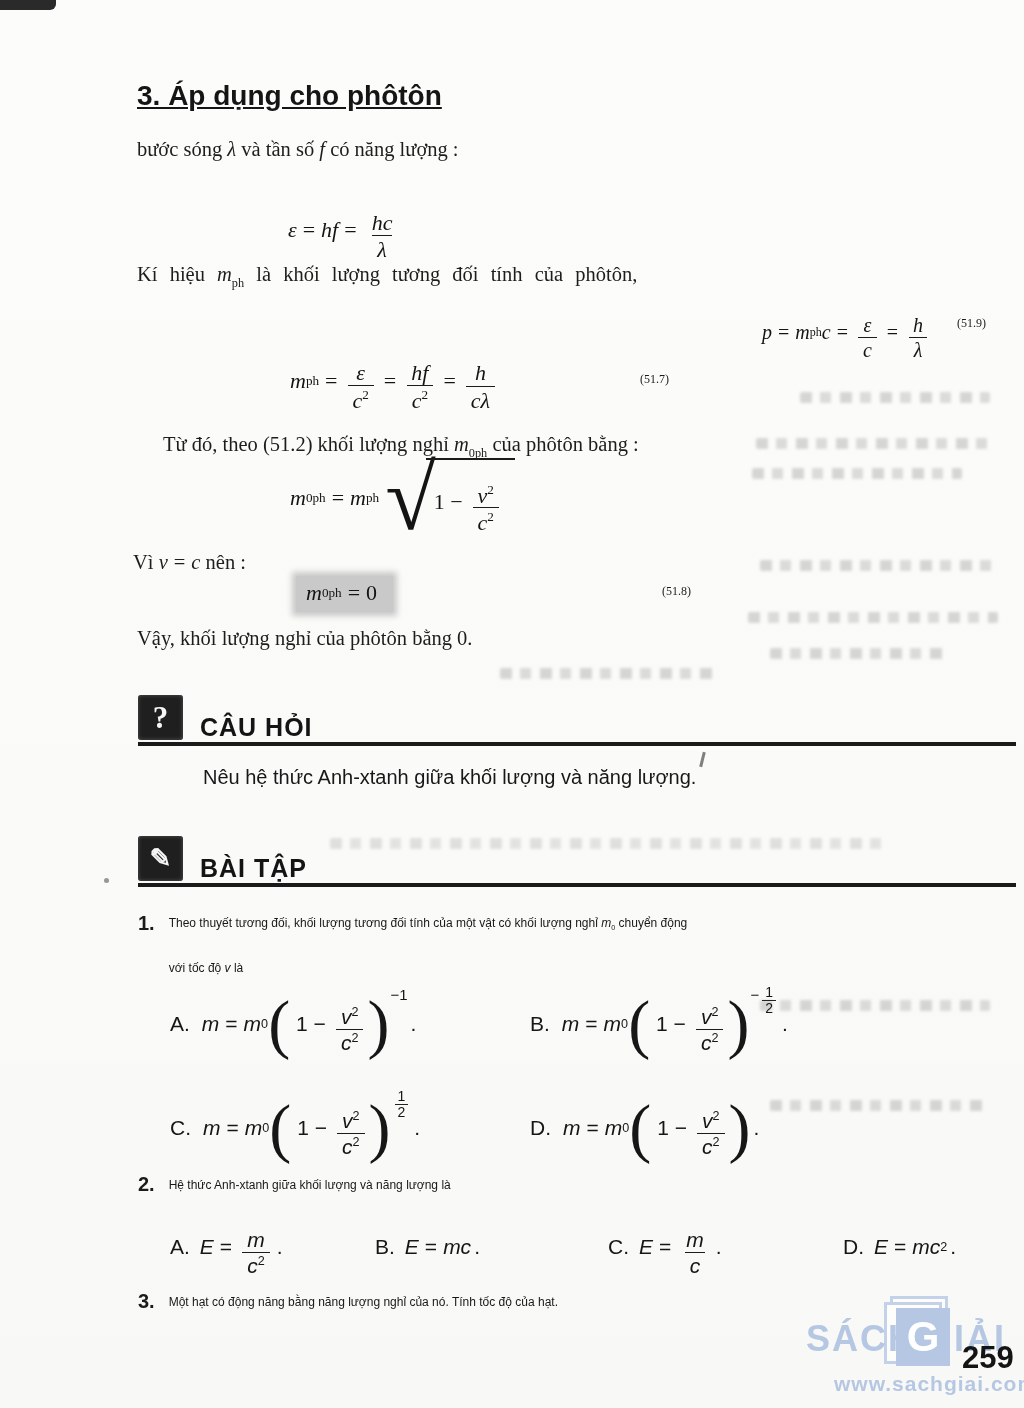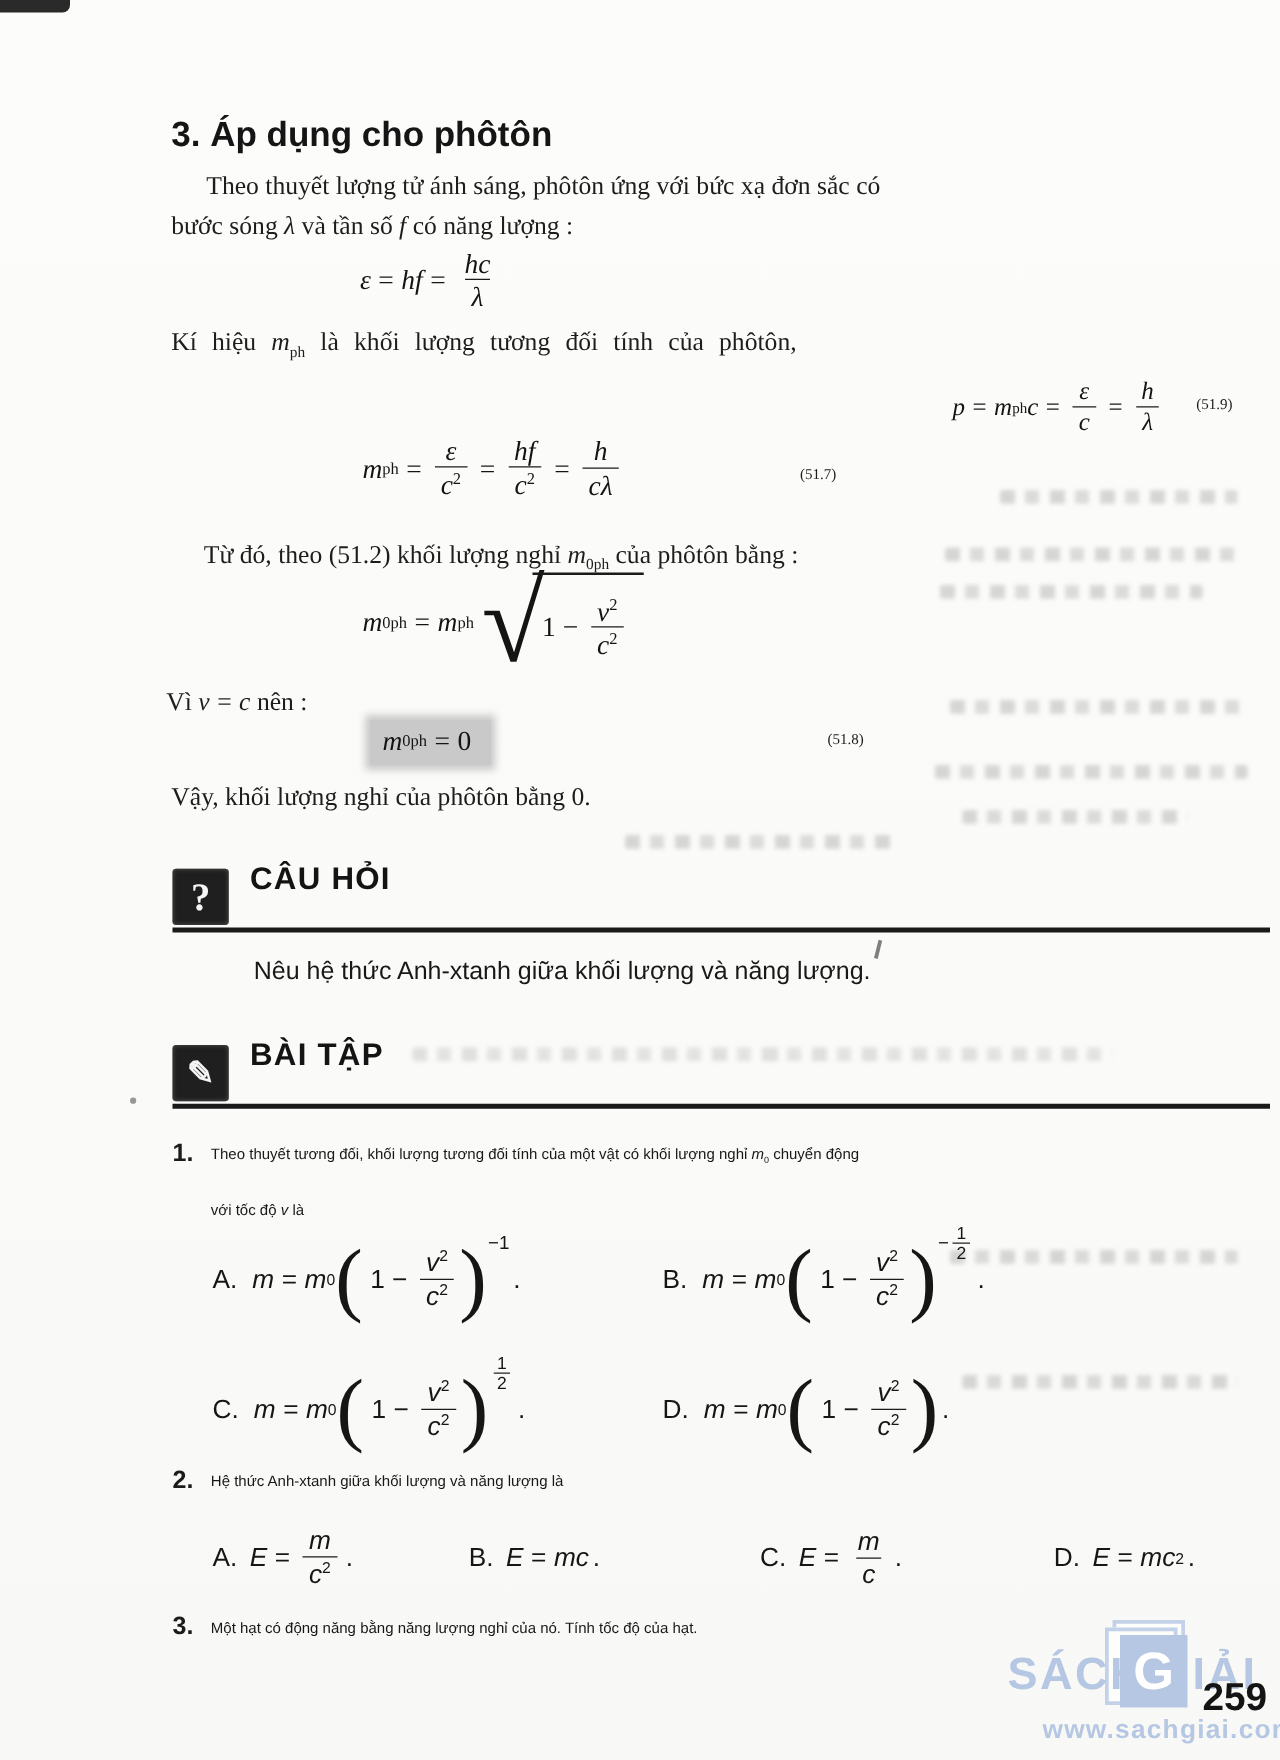--- a/index.html
+++ b/index.html
@@ -11,34 +11,34 @@
   .it{font-style:italic;}
   .op{font-style:normal;margin:0 6px;}
   .sub{font-size:0.60em;font-style:normal;vertical-align:-0.45em;letter-spacing:0;}
   .sup{font-size:0.60em;font-style:normal;vertical-align:0.65em;}
   .heading{font-family:"Liberation Sans",sans-serif;font-weight:bold;font-size:28px;color:#151515;}
   .bodytext{font-size:20.5px;line-height:32px;color:#1d1d1d;}
   .just{word-spacing:7px;}
   
   .eq{display:flex;align-items:center;font-size:22px;font-style:italic;color:#141414;}
   .frac{display:inline-flex;flex-direction:column;align-items:center;margin:0 4px;line-height:1.15;}
-  .frac .num{padding:0 5px;}
+  .frac .num{padding:0 5px;margin-top:12px;}
   .frac .den{border-top:1.6px solid #1b1b1b;padding:1px 5px 0 5px;}
   .eqtag{font-style:normal;font-size:12px;color:#1b1b1b;}
   .sqrt{display:inline-flex;align-items:stretch;margin-left:6px;}
   .sqrt .sign{font-style:normal;font-size:92px;line-height:0.88;font-weight:300;margin-right:-10px;}
   .radicand{border-top:2.2px solid #1b1b1b;padding:6px 12px 0 8px;display:flex;align-items:center;}
   .hl{background:#c9c9c9;box-shadow:0 0 6px 4px #c9c9c9;padding:4px 16px 6px 10px;display:inline-flex;align-items:center;}
   
   .band{position:absolute;left:138px;width:878px;height:48px;border-bottom:4px solid #1a1a1a;}
   .band-icon{position:absolute;left:0;bottom:2px;width:45px;height:45px;background:#1f1f1f;
              color:#f5f5f5;display:flex;align-items:center;justify-content:center;
              font-family:"Liberation Serif",serif;font-weight:bold;font-size:31px;border-radius:3px;
              box-shadow:inset 0 0 4px #555;}
-  .band-label{position:absolute;left:62px;bottom:24px;font-family:"Liberation Sans",sans-serif;
+  .band-label{position:absolute;left:62px;bottom:0;font-family:"Liberation Sans",sans-serif;
               font-weight:bold;font-size:25px;letter-spacing:1px;color:#141414;}
   
   .ex-no{font-family:"Liberation Sans",sans-serif;font-weight:bold;font-size:20px;}
   .ex-text{font-family:"Liberation Sans",sans-serif;font-size:12px;line-height:40px;color:#181818;}
   .opt{position:absolute;display:flex;align-items:center;font-family:"Liberation Sans",sans-serif;
        font-size:21px;font-style:italic;color:#161616;height:92px;}
   .opt .opt-label{font-style:normal;margin-right:12px;}
   .bp{font-style:normal;font-size:66px;font-weight:300;line-height:0.8;font-family:"Liberation Serif",serif;}
   .exp{font-style:normal;font-size:15px;transform:translateY(-30px);margin-left:1px;display:inline-flex;align-items:center;}
   .exp .frac{font-size:14px;margin:0 1px;line-height:1.05;}
@@ -83,24 +83,23 @@
   <div class="bleed" style="left:756px;top:438px;width:236px;"></div>
   <div class="bleed" style="left:752px;top:468px;width:210px;"></div>
   <div class="bleed" style="left:760px;top:560px;width:240px;"></div>
   <div class="bleed" style="left:748px;top:612px;width:250px;"></div>
   <div class="bleed" style="left:770px;top:648px;width:180px;"></div>
   <div class="bleed" style="left:500px;top:668px;width:220px;"></div>
   <div class="bleed" style="left:330px;top:838px;width:560px;opacity:.28;"></div>
   <div class="bleed" style="left:760px;top:1000px;width:230px;"></div>
   <div class="bleed" style="left:770px;top:1100px;width:220px;"></div>
 
-  <div class="abs heading" style="left:137px;top:92px;">3. Áp dụng cho phôtôn</div>
+  <div class="abs heading" style="left:137px;top:80px;text-decoration:underline;">3. Áp dụng cho phôtôn</div>
 
   <div class="abs bodytext" style="left:137px;top:133px;width:612px;">
-    <div style="padding-left:28px;"><span>Theo thuyết lượng tử ánh sáng, phôtôn ứng với bức xạ đơn sắc có</span></div>
     <div><span>bước sóng </span><span class="it">λ</span><span> và tần số </span><span class="it">f</span><span> có năng lượng :</span></div>
   </div>
 
   <div class="abs eq" style="left:288px;top:198px;">
     <span>ε</span>
     <span class="op">=</span>
     <span>hf</span>
     <span class="op">=</span>
     <span class="frac">
       <span class="num">hc</span>

